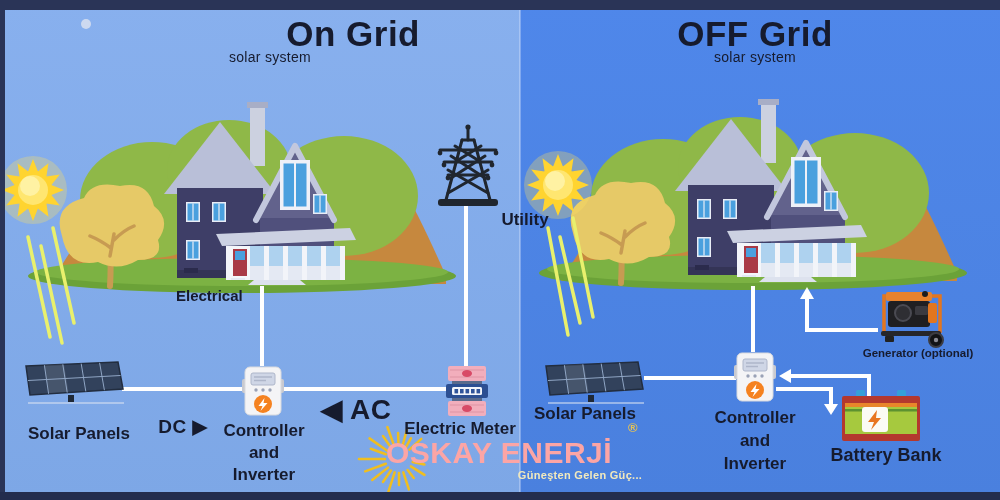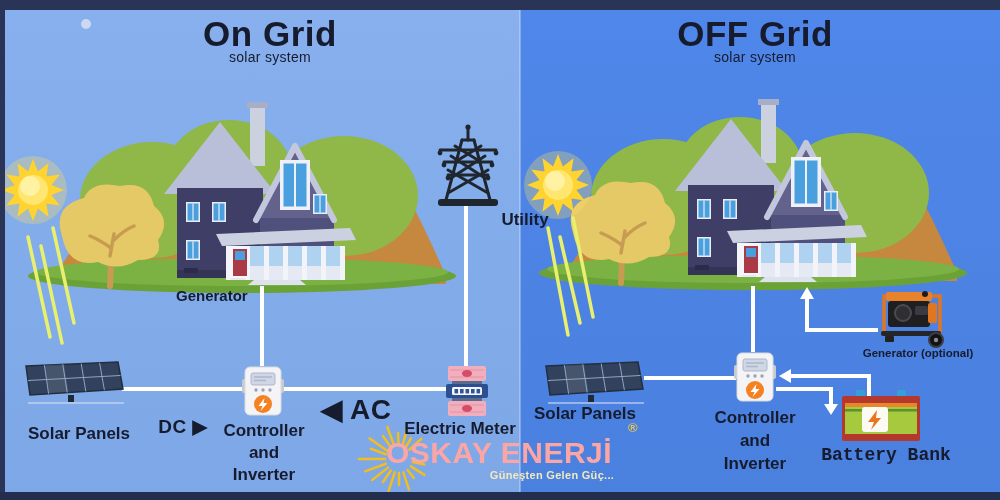--- a/index.html
+++ b/index.html
@@ -17,21 +17,21 @@
   #frame-left{left:0;top:0;width:5px;height:500px;}
   #frame-bottom{left:0;top:492px;width:1000px;height:8px;background:#232d4e;}
   svg{position:absolute;left:0;top:0;}
   .lbl{position:absolute;color:#161b2e;font-weight:700;text-align:center;line-height:1.15;}
   .title{font-size:35px;font-weight:800;letter-spacing:.5px;}
   .subtitle{font-size:14px;font-weight:400;letter-spacing:.3px;}
   .flow{font-size:19px;font-weight:800;letter-spacing:.5px;margin-top:44px;}
   .logo-brand{position:absolute;left:386px;top:436px;width:260px;font-size:30px;font-weight:800;
     letter-spacing:.5px;color:#fca5a5;text-align:left;white-space:nowrap;}
   .logo-reg{position:absolute;left:628px;top:420px;font-size:13px;font-weight:700;color:#ecc44e;}
-  .logo-tag{position:absolute;left:472px;top:469px;width:160px;font-size:11px;font-weight:700;
+  .logo-tag{position:absolute;left:500px;top:469px;width:160px;font-size:11px;font-weight:700;
     color:#f2e9bd;text-align:center;letter-spacing:.3px;}
 </style>
 </head>
 <body>
 
 <div id="stage">
 
   <div class="panel" id="panel-left"></div>
   <div class="panel" id="panel-right"></div>
   <div id="divider"></div>
@@ -268,28 +268,28 @@
       <line x1="14" y1="0" x2="28" y2="0" transform="rotate(125)"></line>
       <line x1="14" y1="0" x2="34" y2="0" transform="rotate(108)"></line>
       <line x1="14" y1="0" x2="26" y2="0" transform="rotate(90)"></line>
       <line x1="14" y1="0" x2="32" y2="0" transform="rotate(72)"></line>
       <line x1="14" y1="0" x2="24" y2="0" transform="rotate(52)"></line>
       <line x1="14" y1="0" x2="30" y2="0" transform="rotate(32)"></line>
       <line x1="14" y1="0" x2="26" y2="0" transform="rotate(12)"></line>
     </g>
   </svg>
 
-  <div class="lbl title" style="left:120px;top:14px;width:300px;">On Grid</div>
+  <div class="lbl title" style="left:120px;top:14px;width:300px;text-align:right;">On Grid</div>
   <div class="lbl subtitle" style="left:120px;top:49px;width:300px;">solar system</div>
 
   <div class="lbl title" style="left:605px;top:14px;width:300px;">OFF Grid</div>
   <div class="lbl subtitle" style="left:605px;top:49px;width:300px;">solar system</div>
 
   <div class="lbl" style="left:176px;top:286px;width:110px;text-align:left;font-size:15px;line-height:20px;">
-    <div>Generator</div>
+    <div>Electrical</div>
   </div>
 
   <div class="lbl" style="left:462px;top:210px;width:62px;font-size:17px;margin-left:32px;">Utility</div>
 
   <div class="lbl flow" style="left:150px;top:372px;width:66px;">DC ▶</div>
   <div class="lbl flow" style="left:320px;top:350px;width:72px;font-size:28px;">◀ AC</div>
 
   <div class="lbl" style="left:17px;top:424px;width:124px;font-size:17px;">Solar Panels</div>
 
   <div class="lbl" style="left:203px;top:420px;width:122px;font-size:17px;line-height:22px;">
@@ -302,21 +302,21 @@
 
   <div class="lbl" style="left:523px;top:404px;width:124px;font-size:17px;">Solar Panels</div>
 
   <div class="lbl" style="left:694px;top:406px;width:122px;font-size:17px;line-height:23px;">
     <div>Controller</div>
     <div>and</div>
     <div>Inverter</div>
   </div>
 
   <div class="lbl" style="left:843px;top:347px;width:150px;font-size:11.5px;">Generator (optional)</div>
-  <div class="lbl" style="left:816px;top:445px;width:140px;font-size:18px;font-family:Liberation Mono, monospace;">Battery Bank</div>
+  <div class="lbl" style="left:816px;top:445px;width:140px;font-size:18px;">Battery Bank</div>
 
   <div class="logo-brand">OSKAY ENERJİ</div>
   <div class="logo-reg">®</div>
   <div class="logo-tag">Güneşten Gelen Güç...</div>
 
   <div class="frame" id="frame-top"></div>
   <div class="frame" id="frame-left"></div>
   <div class="frame" id="frame-bottom"></div>
 </div>
 

